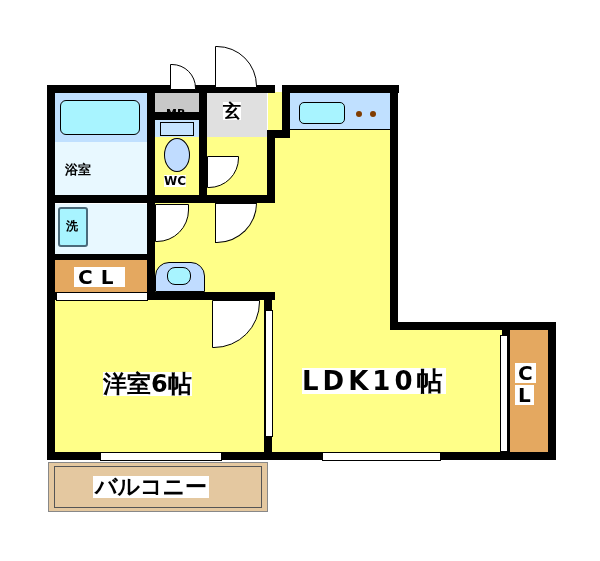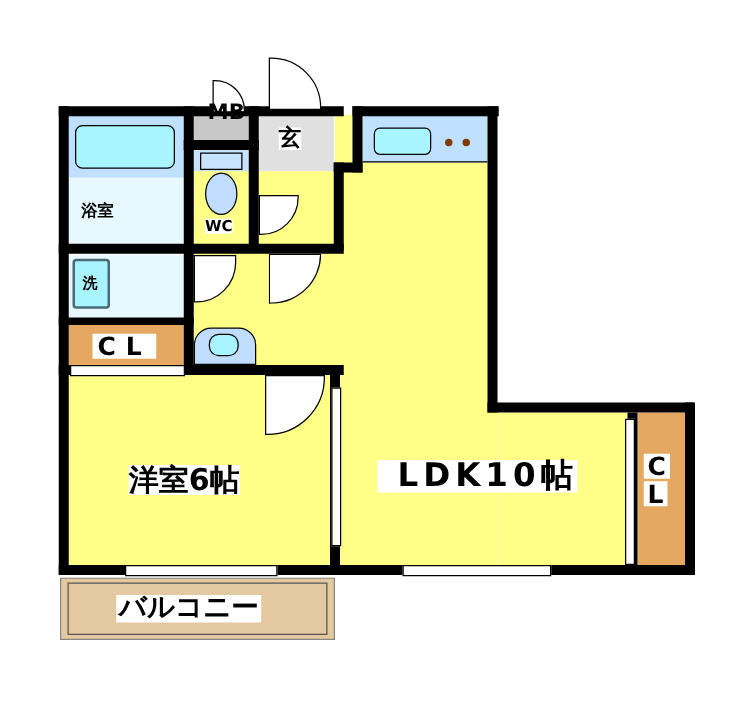--- a/index.html
+++ b/index.html
@@ -70,21 +70,21 @@
 <div class="door" style="left:212px;top:300px;width:46px;height:46px;border-radius:0 0 46px 0;"></div>
 
 <div class="win" style="left:100px;top:452px;width:120px;height:7px;"></div>
 <div class="win" style="left:322px;top:452px;width:117px;height:7px;"></div>
 <div class="win" style="left:265px;top:310px;width:6px;height:125px;"></div>
 <div class="win" style="left:500px;top:335px;width:6px;height:115px;"></div>
 <div class="win" style="left:56px;top:292px;width:90px;height:7px;"></div>
 
 <div class="label" style="left:65px;top:163px;font-size:13px;background:transparent;">浴室</div>
 <div class="label" style="left:66px;top:220px;font-size:12px;background:transparent;">洗</div>
-<div class="label" style="left:166px;top:82px;font-size:17px;background:transparent;text-align:right;">MB</div>
+<div class="label" style="left:166px;top:108px;font-size:11px;background:transparent;text-align:right;">MB</div>
 <div class="label" style="left:164px;top:175px;font-size:12px;">WC</div>
 <div class="label" style="left:223px;top:102px;font-size:18px;">玄</div>
 <div class="label" style="left:74px;top:267px;font-size:20px;padding:0 4px;letter-spacing:8px;text-align:center;">CL</div>
 <div class="label" style="left:103px;top:372px;font-size:24px;">洋室6帖</div>
-<div class="label" style="left:302px;top:368px;font-size:26px;letter-spacing:4px;padding-left:16px;">LDK10帖</div>
+<div class="label" style="left:302px;top:368px;font-size:26px;letter-spacing:4px;">LDK10帖</div>
 <div class="label" style="left:515px;top:363px;font-size:20px;padding:0 3px;">C</div>
 <div class="label" style="left:515px;top:385px;font-size:20px;padding:0 3px;">L</div>
 <div class="label" style="left:93px;top:476px;font-size:22px;padding:0 2px;">バルコニー</div>
 
 </body></html>

